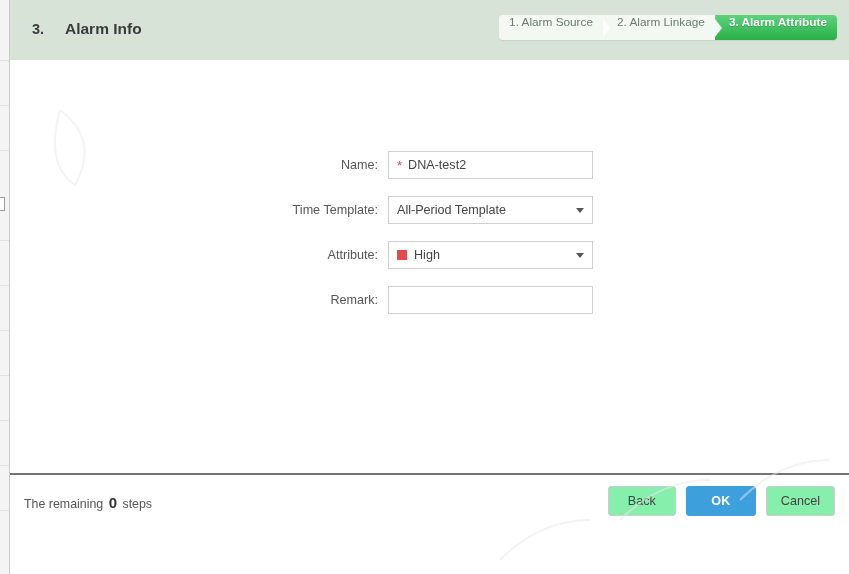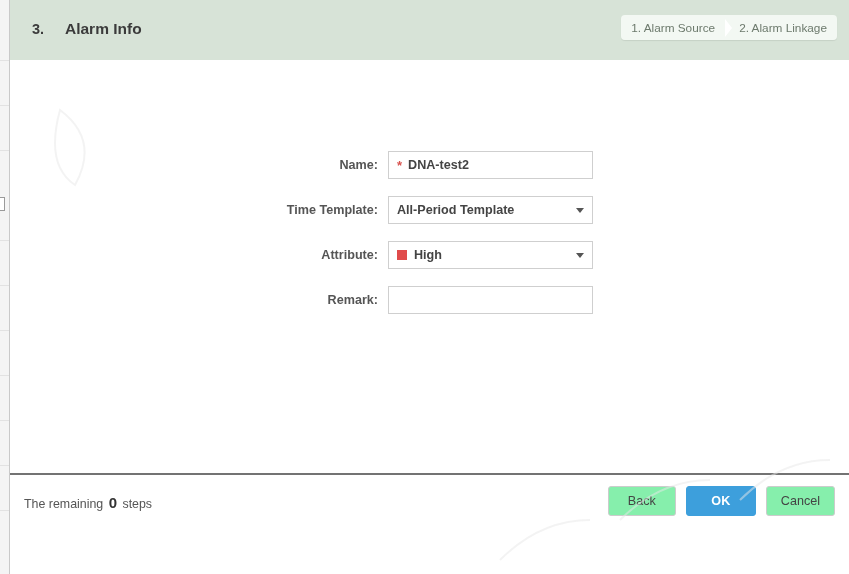--- a/index.html
+++ b/index.html
@@ -119,21 +119,20 @@
     display: flex;
     align-items: stretch;
     height: 25px;
     border-radius: 4px;
     overflow: hidden;
     box-shadow: 0 1px 1px rgba(0,0,0,.08);
   }
   .crumb {
     position: relative;
     display: flex;
-    align-items: center;
     padding: 0 10px 0 14px;
     font-size: 11.8px;
     white-space: nowrap;
     background: #f3f8f3;
     color: #6d7a6d;
     cursor: pointer;
   }
   .crumb:first-child {
     padding-left: 10px;
   }
@@ -166,21 +165,20 @@
   .form {
     position: absolute;
     left: 0;
     top: 91px;
     width: 100%;
   }
   .form-row {
     display: flex;
     align-items: center;
     margin-bottom: 17px;
-    font-weight: bold;
   }
   .form-label {
     width: 378px;
     text-align: right;
     padding-right: 10px;
     font-size: 12.6px;
     color: #555555;
     box-sizing: border-box;
     white-space: nowrap;
   }
@@ -316,20 +314,23 @@
     <div class="step-num">3.</div>
     <div class="step-title">Alarm Info</div>
 
     <div class="crumbs">
       <div class="crumb">
         <span>1. Alarm Source</span>
       </div>
       <div class="crumb">
         <span>2. Alarm Linkage</span>
       </div>
+      <div class="crumb active">
+        <span>3. Alarm Attribute</span>
+      </div>
     </div>
   </div>
 
   <div class="modal-body">
     <div class="form">
 
       <div class="form-row">
         <div class="form-label">Name:</div>
         <div class="field">
           <span class="req-star">*</span>

